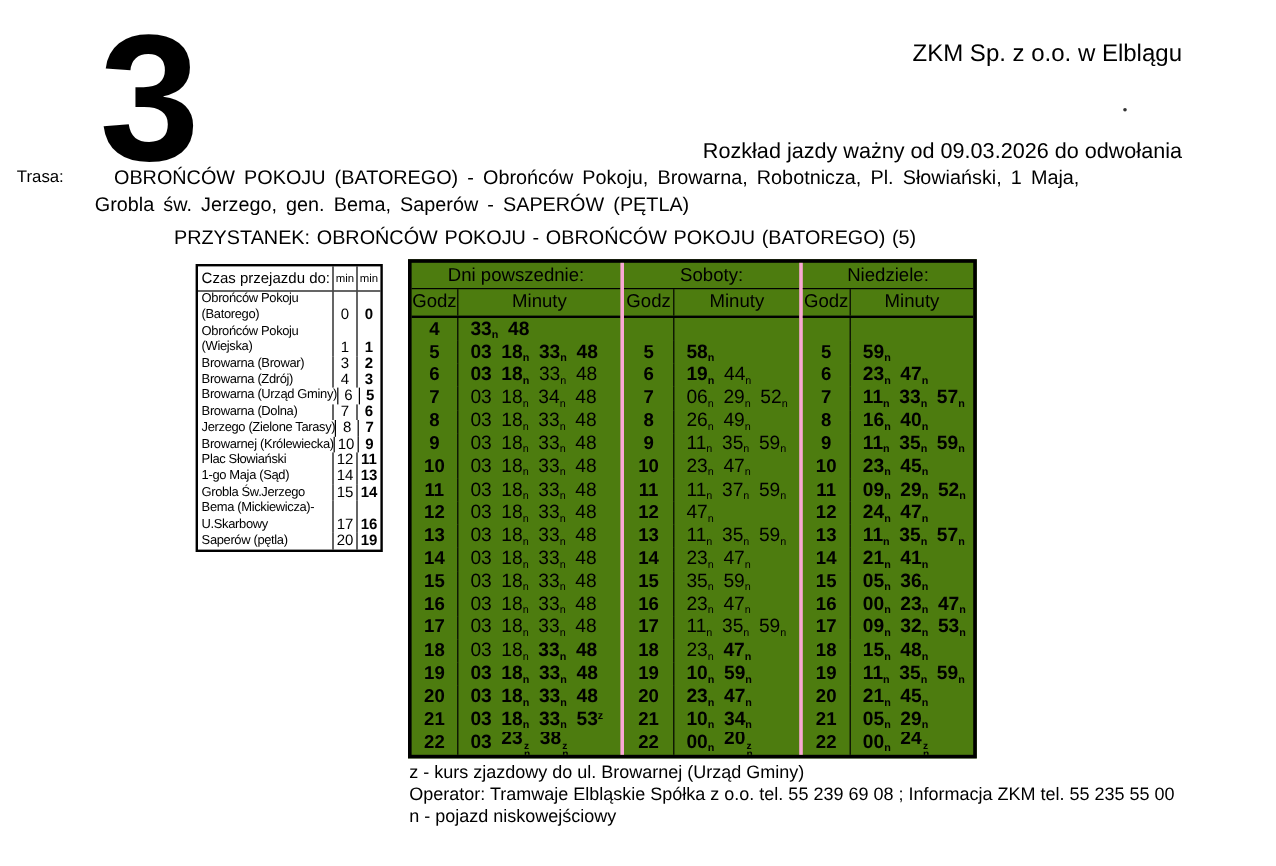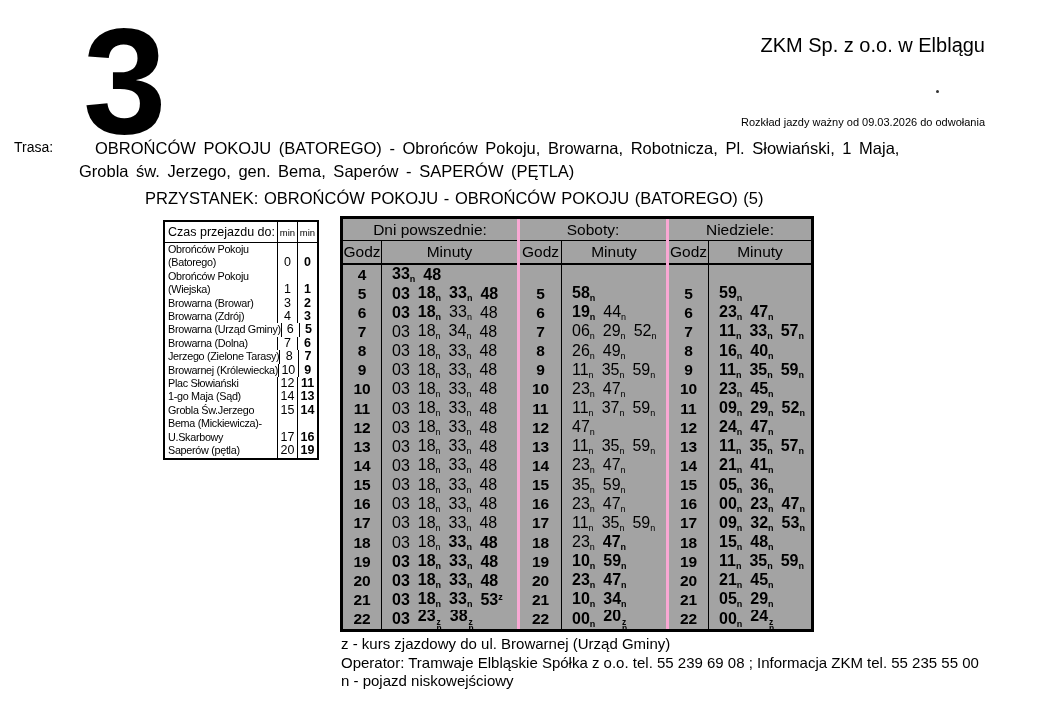--- a/index.html
+++ b/index.html
@@ -2,41 +2,41 @@
 <html><head>
 <meta charset="utf-8">
 <style>
   html,body{margin:0;padding:0;background:#fff;}
   body{width:1063px;height:722px;position:relative;overflow:hidden;
        font-family:"Liberation Sans","DejaVu Sans",sans-serif;color:#000;}
   
   #big-line-number{position:absolute;left:83px;top:6px;font-size:150px;font-weight:900;
        line-height:1.0;letter-spacing:-4px;}
   #agency{position:absolute;top:34px;right:78px;font-size:20px;}
-  #validity{position:absolute;top:116px;right:78px;font-size:11px;margin-left:16px;}
+  #validity{position:absolute;top:116px;right:78px;font-size:18px;margin-left:16px;}
   #artifact-dot{position:absolute;left:936px;top:90px;width:3px;height:3px;background:#333;border-radius:50%;}
   #route-label{position:absolute;left:14px;top:139px;font-size:14px;}
   #route-line1{position:absolute;left:79px;top:139px;font-size:16.5px;word-spacing:3px;white-space:nowrap;margin-left:16px;}
   #route-line2{position:absolute;left:79px;top:162px;font-size:16.5px;word-spacing:3px;white-space:nowrap;}
   #stop-line{position:absolute;left:145px;top:189px;font-size:16.5px;word-spacing:1px;white-space:nowrap;}
 
   
   #tt-left{position:absolute;left:163px;top:220px;width:152px;border:2px solid #000;}
   .ttl-head{display:flex;align-items:stretch;border-bottom:1.5px solid #000;height:20px;}
   .ttl-title{flex:1;font-size:12.5px;padding-left:3px;display:flex;align-items:center;}
   .ttl-minh{width:19px;border-left:1.5px solid #000;font-size:9.5px;display:flex;align-items:center;justify-content:center;}
   .ttl-row{display:flex;align-items:stretch;}
   .ttl-name{flex:1;padding-left:3px;font-size:10.8px;line-height:13.4px;letter-spacing:-0.3px;
        display:flex;flex-direction:column;justify-content:flex-end;white-space:nowrap;}
   .ttl-v{width:19px;border-left:1.5px solid #000;font-size:12.5px;line-height:13.4px;
        display:flex;align-items:flex-end;justify-content:center;}
   .ttl-v.b2{font-weight:bold;}
 
   
-  #main-table{position:absolute;left:340px;top:216px;border:3px solid #000;display:flex;background:#a3a3a3;}
+  #main-table{position:absolute;left:340px;top:216px;border:3px solid #000;display:flex;background:#4d7c0f;}
   .sec{display:flex;flex-direction:column;}
   .sec.divided{border-left:3px solid #f9a8d4;}
   .sec-h1{height:21px;line-height:21px;text-align:center;font-size:15.5px;border-bottom:1.5px solid #000;}
   .sec-h2{height:22px;display:flex;border-bottom:2px solid #000;font-size:15.5px;}
   .godz-h{display:flex;align-items:center;justify-content:center;border-right:1.5px solid #000;}
   .min-h{flex:1;display:flex;align-items:center;justify-content:center;}
   .trow{display:flex;height:19.15px;}
   .hcell{display:flex;align-items:center;justify-content:center;border-right:1.5px solid #000;
        font-weight:bold;font-size:15.5px;}
   .mcell{flex:1;display:flex;align-items:center;padding-left:10px;font-size:16px;overflow:hidden;}

